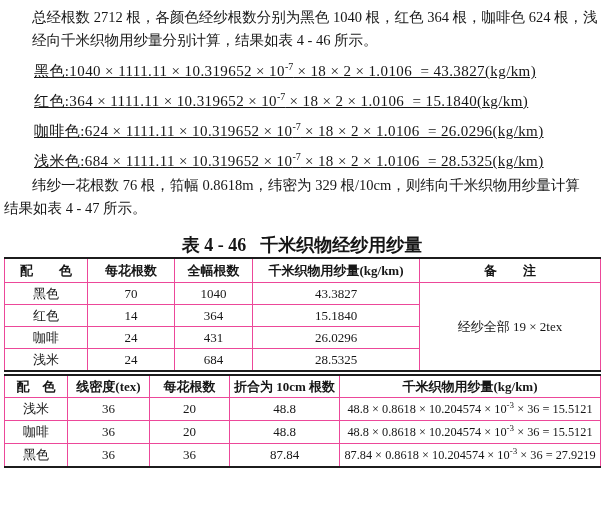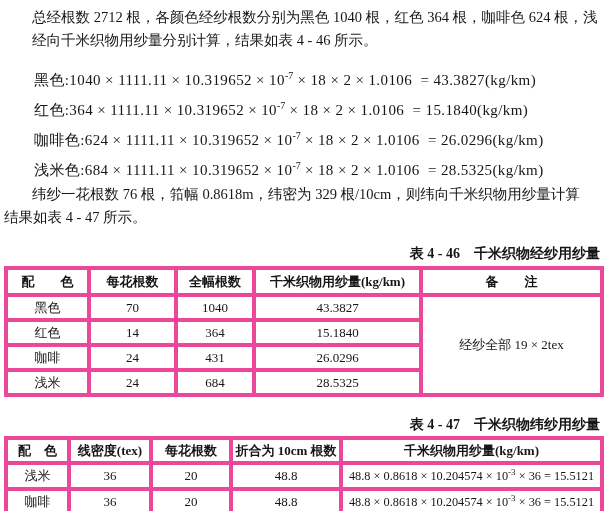--- a/index.html
+++ b/index.html
@@ -11,44 +11,44 @@
     overflow:hidden;
   }
   .page{
     box-sizing:border-box;
     width:604px;height:378px;
     padding:6px 4px 4px 4px;
   }
   .para{font-size:14.5px;line-height:23px;}
   .para .line{white-space:nowrap;overflow:hidden;}
   .indent{padding-left:28px;}
-  .formulas{margin-top:11px;}
+  .formulas{margin-top:2px;text-decoration:underline;}
   .formula{
     font-size:15px;line-height:25px;
     padding-left:30px;
     white-space:pre;overflow:hidden;
     letter-spacing:0.4px;
   }
   .formula sup{font-size:10px;letter-spacing:0;}
   .tbl-caption{
-    text-align:right;font-weight:bold;font-size:14px;
+    text-align:center;font-weight:bold;font-size:18px;
     line-height:18px;
   }
   .cap46{margin-top:16px;}
   .cap47{margin-top:19px;}
   .tbl-caption .cap-label{margin-right:14px;}
   table{
     border-collapse:collapse;
     width:596px;
     table-layout:fixed;
   }
   .t46{margin-top:3px;}
   .t47{margin-top:2px;}
   th,td{
-    border:4px solid #ec4899;
+    border:1px solid #ec4899;
     text-align:center;vertical-align:middle;
     font-size:13px;
     padding:0 2px;
     overflow:hidden;white-space:nowrap;
   }
   table{border-top:2px solid #1c1c1c;border-bottom:2px solid #1c1c1c;}
   th{font-weight:bold;}
   .t46 th{height:23px;}
   .t46 td{height:21px;}
   .t47 th{height:21px;}
@@ -128,23 +128,20 @@
       </tr>
       <tr>
         <td>浅米</td>
         <td>24</td>
         <td>684</td>
         <td>28.5325</td>
       </tr>
     </tbody>
   </table>
 
-  <div class="tbl-caption cap47">
-    <span class="cap-label">表 4 - 47</span><span>千米织物纬纱用纱量</span>
-  </div>
 
   <table class="t47">
     <colgroup>
       <col style="width:63px">
         <col style="width:82px">
         <col style="width:80px">
         <col style="width:110px">
         <col style="width:261px">
     </colgroup>
     <thead>

